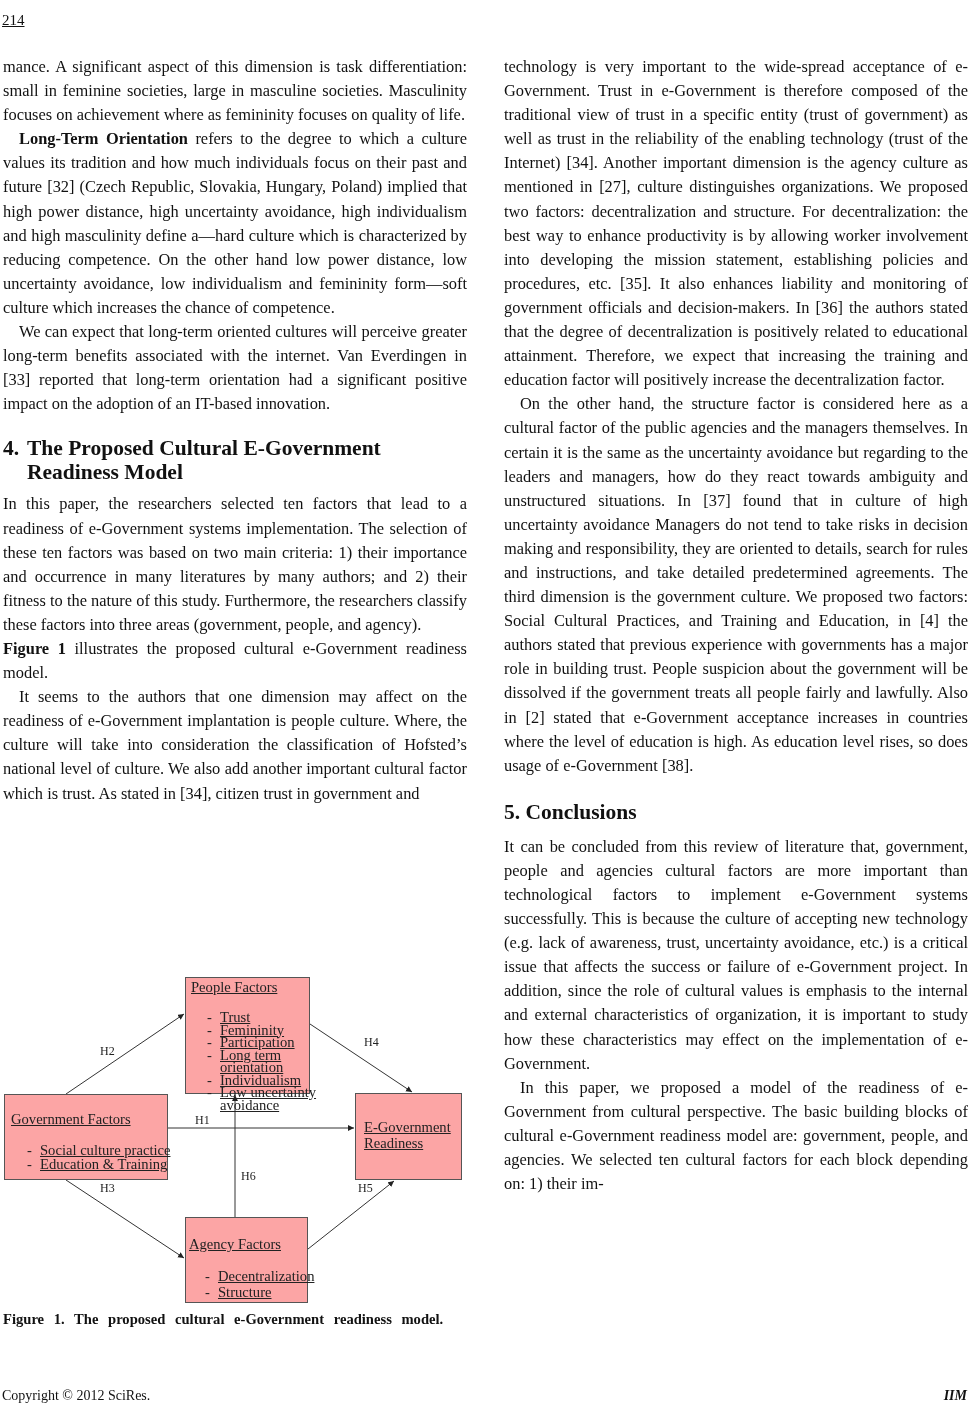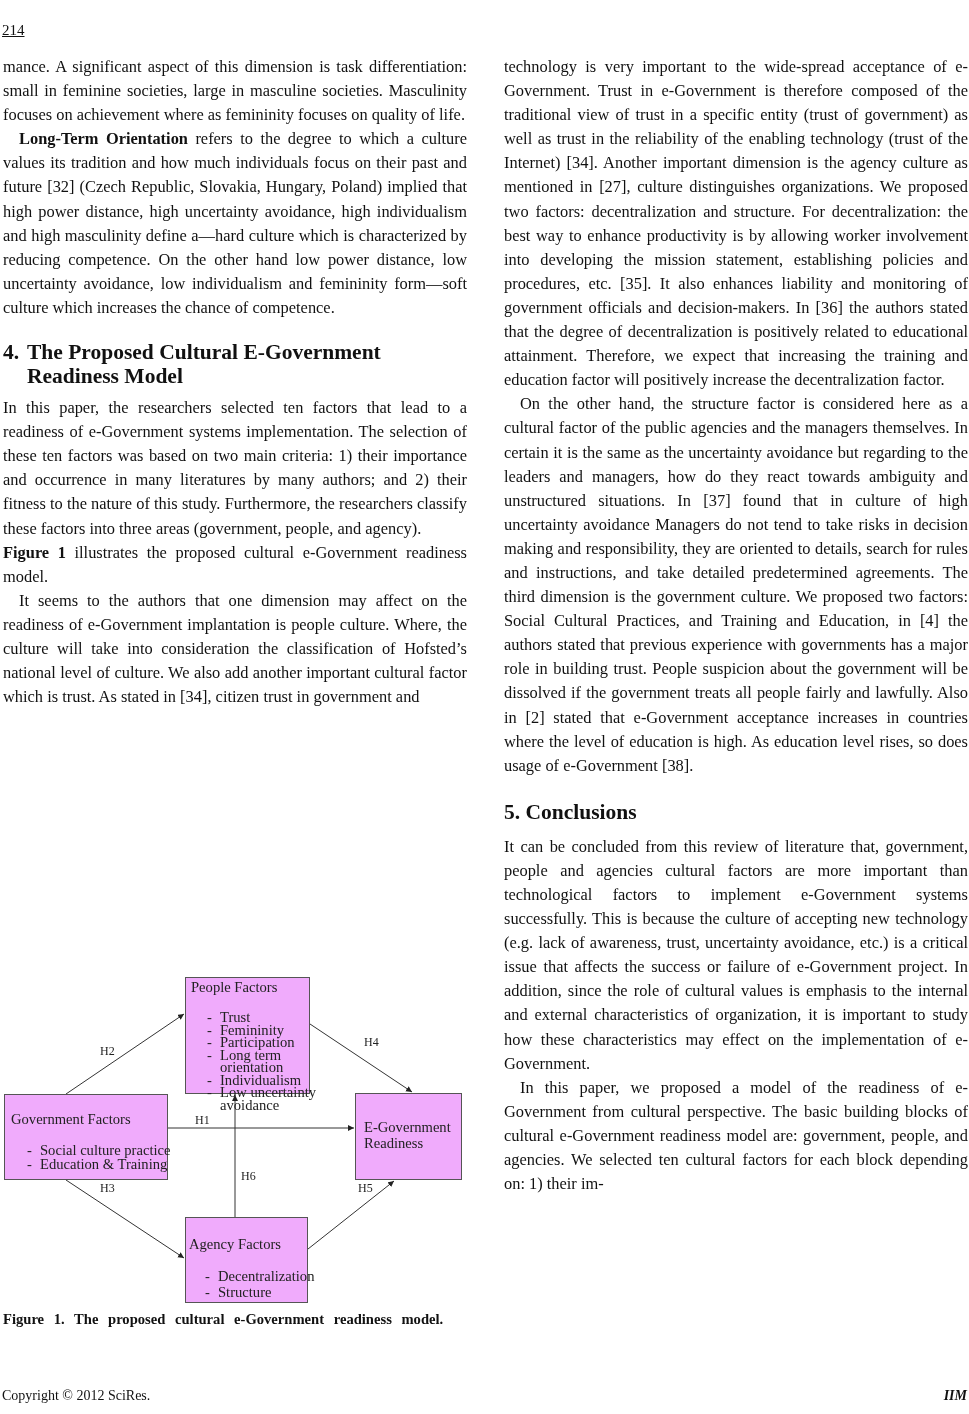--- a/index.html
+++ b/index.html
@@ -4,21 +4,21 @@
 <style>
   html, body { margin: 0; padding: 0; background: #ffffff; }
   body {
     width: 969px; height: 1414px; position: relative; overflow: hidden;
     font-family: "Liberation Serif", "DejaVu Serif", serif; color: #111;
   }
   .page-header {
     position: absolute; top: 6px; left: 0; width: 969px; height: 22px;
     font-size: 15px;
   }
-  .page-number { position: absolute; left: 2px; top: 16px; text-decoration: underline; }
+  .page-number { position: absolute; left: 2px; top: 6px; text-decoration: underline; }
   .running-title { position: absolute; left: 0; right: 0; text-align: center; top: 0; }
   .running-title i { font-style: italic; margin-left: 4px; letter-spacing: 1px; }
 
   .col {
     position: absolute; top: 55px; width: 464px;
     font-size: 16.4px; line-height: 24.1px; text-align: justify;
   }
   .col-left { left: 3px; }
   .col-right { left: 504px; }
   .col p { margin: 0; }
@@ -31,22 +31,22 @@
   .h-sec4 { margin-top: 20px !important; margin-bottom: 8px !important; }
   .h-sec4 .num { display: inline-block; width: 24px; }
   .h-sec4 .line2 { display: block; padding-left: 24px; }
   .h-sec5 { margin-top: 22px !important; margin-bottom: 11px !important; }
 
   .figure {
     position: absolute; left: 0; top: 960px; width: 480px; height: 320px;
   }
   .figure svg { position: absolute; left: 0; top: 0; }
   .fig-box {
-    position: absolute; border: 1.3px solid #555; background: #f0abfc;
-    font-family: "Liberation Serif", serif; color: #222; box-sizing: border-box;
+    position: absolute; border: 1.3px solid #555; background: #fca5a5;
+    font-family: "Liberation Serif", serif; color: #222; box-sizing: border-box; text-decoration: underline;
   }
   .fig-box .title { font-size: 14.6px; line-height: 16px; white-space: nowrap; }
   .fig-box ul { list-style: none; margin: 16px; padding: 0; }
   .fig-box li { font-size: 14.6px; line-height: 12.5px; white-space: nowrap; }
   .fig-box li .dash { display: inline-block; width: 13px; }
   .fig-box li .cont { display: block; padding-left: 13px; }
   .fig-label {
     position: absolute; font-size: 12px; font-family: "Liberation Serif", serif; color: #222;
   }
 
@@ -65,20 +65,21 @@
 </head>
 <body>
 
 <div class="page-header">
   <span class="page-number">214</span>
 </div>
 
 <div class="col col-left">
   <p>mance. A significant aspect of this dimension is task differentiation: small in feminine societies, large in masculine societies. Masculinity focuses on achievement where as femininity focuses on quality of life.</p>
   <p class="indent"><b>Long-Term Orientation</b><span> refers to the degree to which a culture values its tradition and how much individuals focus on their past and future [32] (Czech Republic, Slovakia, Hungary, Poland) implied that high power distance, high uncertainty avoidance, high individualism and high masculinity define a—hard culture which is characterized by reducing competence. On the other hand low power distance, low uncertainty avoidance, low individualism and femininity form—soft culture which increases the chance of competence.</span></p>
+  <p class="indent">We can expect that long-term oriented cultures will perceive greater long-term benefits associated with the internet. Van Everdingen in [33] reported that long-term orientation had a significant positive impact on the adoption of an IT-based innovation.</p>
   <h2 class="section h-sec4">
     <span class="num">4.</span><span>The Proposed Cultural E-Government</span>
     <span class="line2">Readiness Model</span>
   </h2>
   <p>In this paper, the researchers selected ten factors that lead to a readiness of e-Government systems implementation. The selection of these ten factors was based on two main criteria: 1) their importance and occurrence in many literatures by many authors; and 2) their fitness to the nature of this study. Furthermore, the researchers classify these factors into three areas (government, people, and agency).</p>
   <p><b>Figure 1</b><span> illustrates the proposed cultural e-Government readiness model.</span></p>
   <p class="indent">It seems to the authors that one dimension may affect on the readiness of e-Government implantation is people culture. Where, the culture will take into consideration the classification of Hofsted’s national level of culture. We also add another important cultural factor which is trust. As stated in [34], citizen trust in government and</p>
 </div>
 
 <div class="figure">

